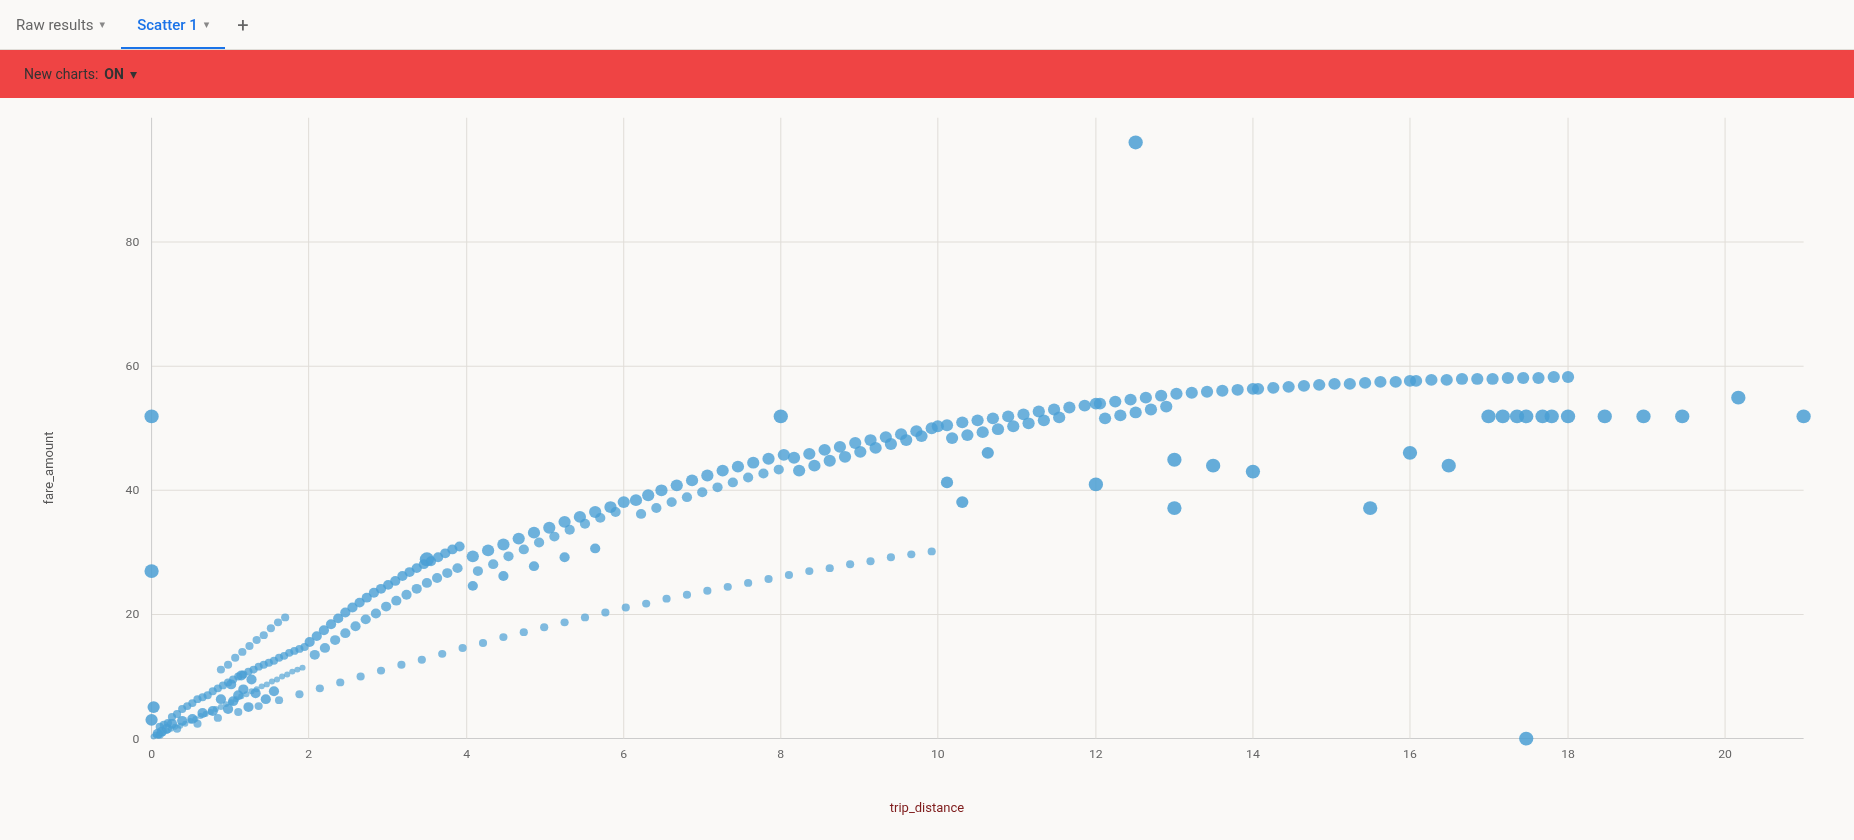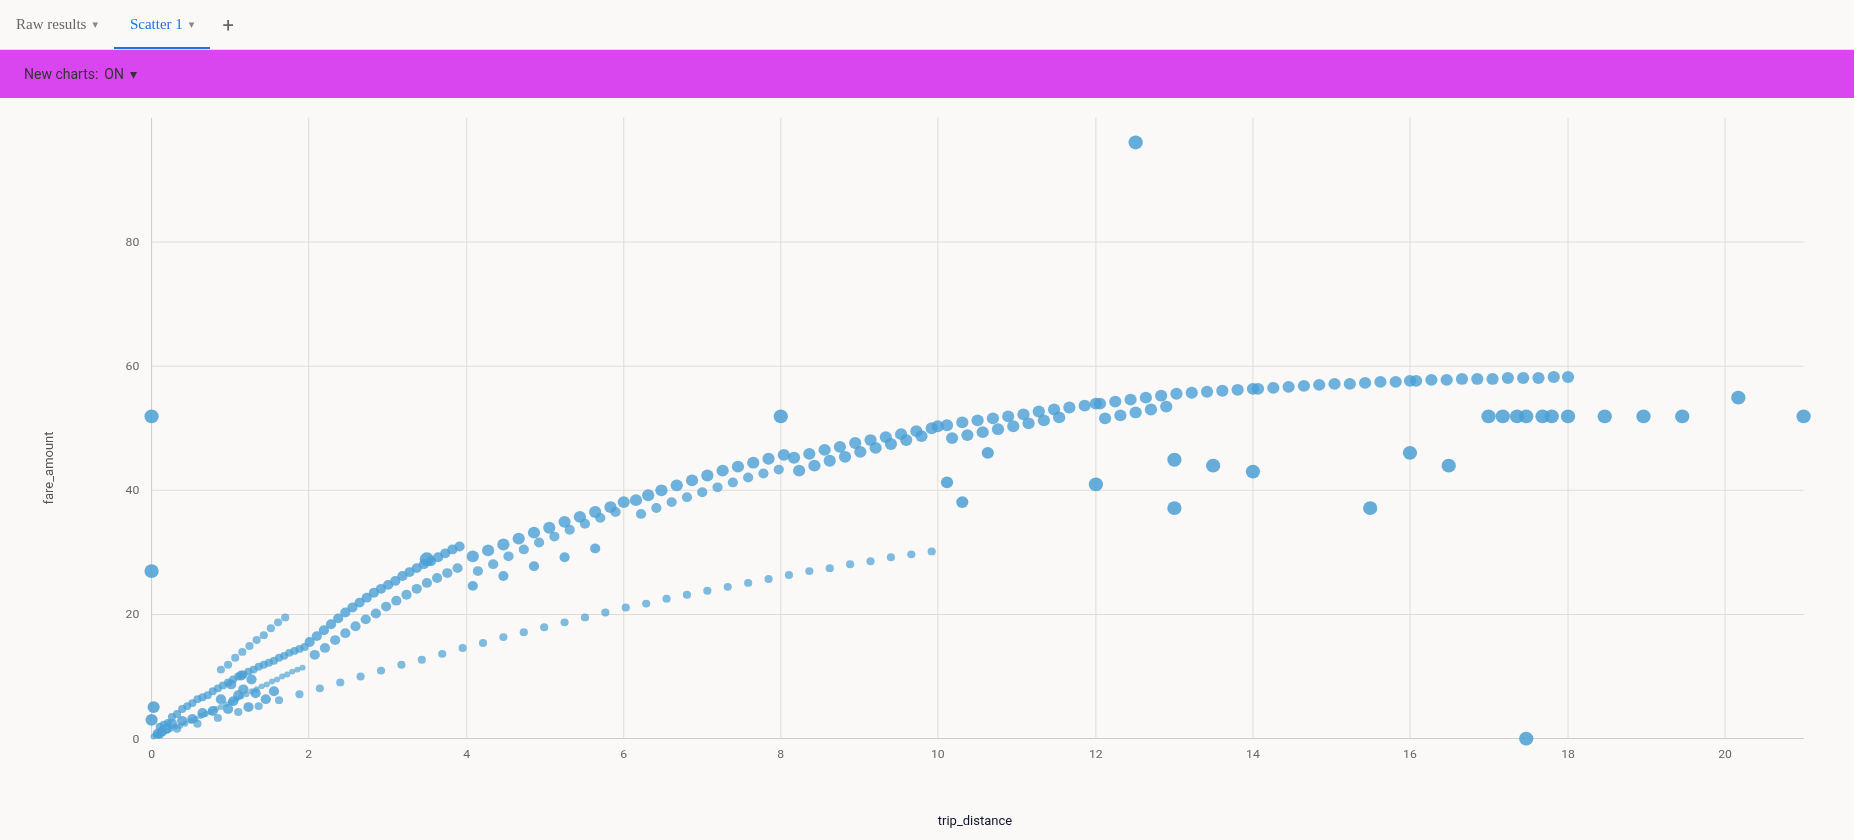--- a/index.html
+++ b/index.html
@@ -23,21 +23,20 @@
     .tab {
       display: flex;
       align-items: center;
       height: 100%;
       padding: 4px 16px;
       font-size: 15px;
       color: #666;
       cursor: pointer;
       position: relative;
       gap: 6px;
-      font-family: Liberation Serif, serif;
     }
     .tab.active {
       color: #1a73e8;
       font-weight: 500;
       text-align: right;
     }
     .tab.active::after {
       content: '';
       position: absolute;
       bottom: 0;
@@ -58,34 +57,34 @@
       height: 100%;
       display: flex;
       align-items: center;
     }
 
     
     .toolbar {
       display: flex;
       align-items: center;
       padding: 12px 16px;
-      background: #d946ef;
+      background: #ef4444;
     }
     .new-charts-btn {
       display: flex;
       align-items: center;
       gap: 6px;
       font-size: 14px;
       color: #333;
       cursor: pointer;
       padding: 4px 8px;
       border-radius: 4px;
     }
     .new-charts-label { font-weight: 400; }
-    .new-charts-value { font-weight: 400; }
+    .new-charts-value { font-weight: 700; }
 
     
     .chart-container {
       width: 100%;
       height: calc(840px - 50px - 50px);
       position: relative;
       padding: 10px 30px 60px 70px;
     }
 
     .chart-inner {
@@ -117,21 +116,21 @@
 <div class="toolbar">
   <div class="new-charts-btn">
     <span class="new-charts-label">New charts:</span>
     <span class="new-charts-value">ON</span>
     <span>▾</span>
   </div>
 </div>
 
 <div class="chart-container">
   <div style="position:absolute;left:12px;top:50%;transform:translateY(-50%) rotate(-90deg);font-size:13px;color:#555;white-space:nowrap;z-index:1;">fare_amount</div>
-  <div style="position:absolute;bottom:10px;left:50%;transform:translateX(-50%);font-size:13px;color:#0f172a;margin-left:48px;">trip_distance</div>
+  <div style="position:absolute;bottom:23px;left:50%;transform:translateX(-50%);font-size:13px;color:#7f1d1d;">trip_distance</div>
   <div class="chart-inner">
     <svg class="scatter" viewBox="0 0 1720 680" preserveAspectRatio="none">
 
       <rect x="80" y="10" width="1620" height="630" fill="#faf9f7"></rect>
 
       <line x1="80" y1="640" x2="1700" y2="640" stroke="#ccc" stroke-width="1"></line>
       <line x1="80" y1="514" x2="1700" y2="514" stroke="#e0ddd8" stroke-width="1"></line>
       <line x1="80" y1="388" x2="1700" y2="388" stroke="#e0ddd8" stroke-width="1"></line>
       <line x1="80" y1="262" x2="1700" y2="262" stroke="#e0ddd8" stroke-width="1"></line>
       <line x1="80" y1="136" x2="1700" y2="136" stroke="#e0ddd8" stroke-width="1"></line>

